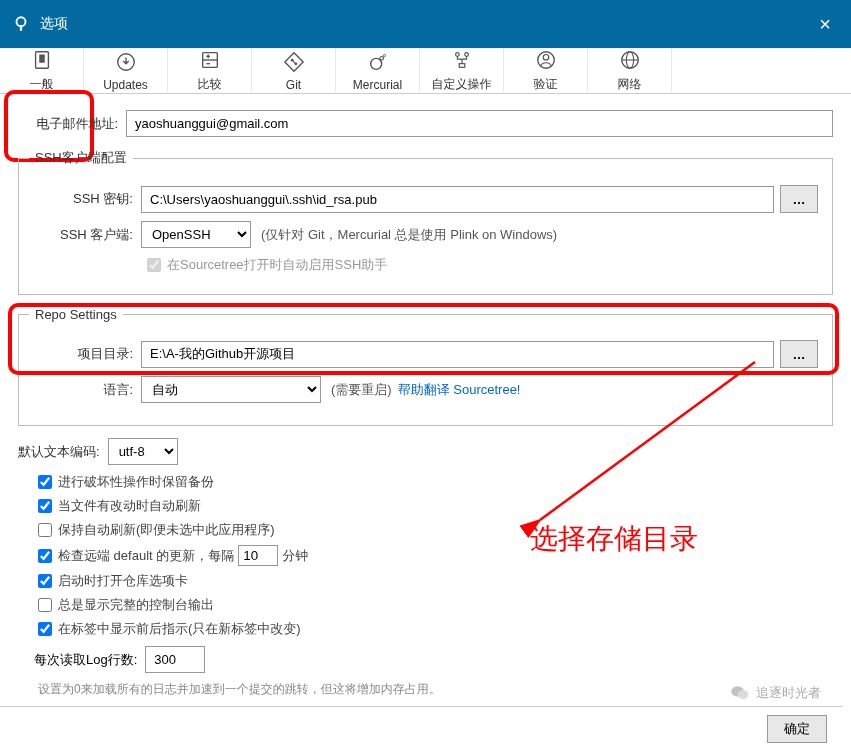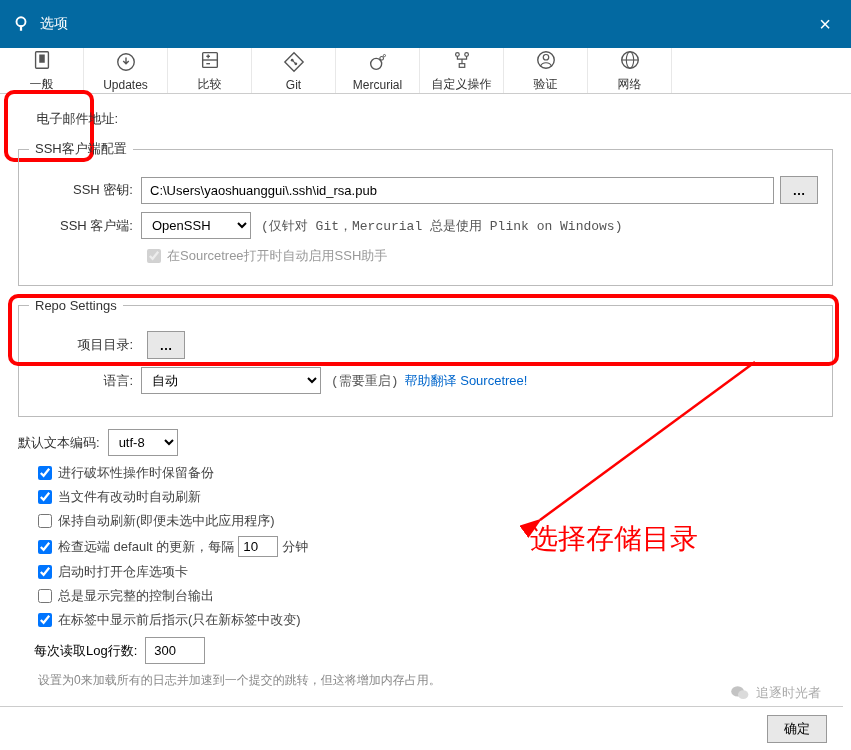--- a/index.html
+++ b/index.html
@@ -16,21 +16,21 @@
 .tab-highlight { position: absolute; top: 42px; left: 4px; width: 90px; height: 72px; border: 4px solid #ff0000; border-radius: 10px; pointer-events: none; }
 .content { position: relative; height: calc(100% - 36px - 64px - 44px); overflow-y: scroll; padding: 8px 14px; }
 .content-inner { padding-bottom: 10px; }
 .form-row { display: flex; align-items: center; margin: 8px 4px; }
 .form-row .lbl { width: 100px; text-align: right; margin-right: 8px; color: #333; }
 .form-row input[type=text] { flex: 1; padding: 5px 8px; border: 1px solid #999; background: #fff; font-size: 13px; }
 .form-row select { padding: 4px 6px; border: 1px solid #999; background: #fff; font-size: 13px; }
 .browse-btn { width: 38px; height: 28px; margin-left: 6px; border: 1px solid #999; background: #e8e8e8; cursor: pointer; display: flex; align-items: center; justify-content: center; font-weight: bold; }
 fieldset { border: 1px solid #bbb; margin: 12px 4px; padding: 10px 10px 14px; position: relative; }
 fieldset legend { padding: 0 6px; color: #333; font-size: 13px; }
-.note { color: #555; margin-left: 10px; font-family: Liberation Mono, monospace; }
+.note { color: #555; margin-left: 10px; }
 .checkbox-row { display: flex; align-items: center; margin: 6px 4px 6px 24px; color: #444; }
 .checkbox-row input[type=checkbox] { margin-right: 6px; width: 14px; height: 14px; }
 .checkbox-row input[type=text] { width: 40px; margin: 0 4px; padding: 2px 4px; border: 1px solid #999; text-align: left; }
 .disabled-check { color: #999; }
 .hint { color: #888; font-size: 12px; margin: 4px 4px 4px 24px; }
 .link { color: #0066cc; text-decoration: none; cursor: pointer; }
 .repo-highlight { position: absolute; border: 4px solid #ff0000; border-radius: 10px; pointer-events: none; }
 .footer { position: absolute; bottom: 0; left: 0; right: 8px; height: 44px; border-top: 1px solid #ccc; display: flex; align-items: center; justify-content: flex-end; padding: 0 16px; background: #fff; }
 .footer button { padding: 4px 16px; border: 1px solid #999; background: #e8e8e8; cursor: pointer; font-size: 13px; }
 .annotation-text { position: absolute; color: #ff0000; font-size: 28px; font-weight: normal; pointer-events: none; }
@@ -141,20 +141,21 @@
   </div>
 </div>
 <div class="tab-highlight"></div>
 </div>
 
 <div class="content scroll-content">
 <div class="content-inner">
 
   <div class="form-row">
     <span class="lbl">电子邮件地址:</span>
+    <input type="text" value="yaoshuanggui@gmail.com" style="">
   </div>
 
   <fieldset>
     <legend>SSH客户端配置</legend>
     <div class="form-row">
       <span class="lbl">SSH 密钥:</span>
       <input type="text" value="C:\Users\yaoshuanggui\.ssh\id_rsa.pub" style="">
       <div class="browse-btn">…</div>
     </div>
     <div class="form-row">
@@ -166,20 +167,21 @@
       <input type="checkbox" checked="" disabled="" style="">
       <span>在Sourcetree打开时自动启用SSH助手</span>
     </div>
   </fieldset>
 
   <div style="position:relative;">
   <fieldset>
     <legend>Repo Settings</legend>
     <div class="form-row">
       <span class="lbl">项目目录:</span>
+      <input type="text" value="E:\A-我的Github开源项目" style="">
       <div class="browse-btn">…</div>
     </div>
     <div class="form-row">
       <span class="lbl">语言:</span>
       <select style="width:180px;"><option>自动</option></select>
       <span class="note">(需要重启)</span>
       <a class="link" style="margin-left:6px;">帮助翻译 Sourcetree!</a>
     </div>
   </fieldset>
   <div class="repo-highlight" style="top:-4px;left:-6px;right:-2px;height:72px;"></div>

